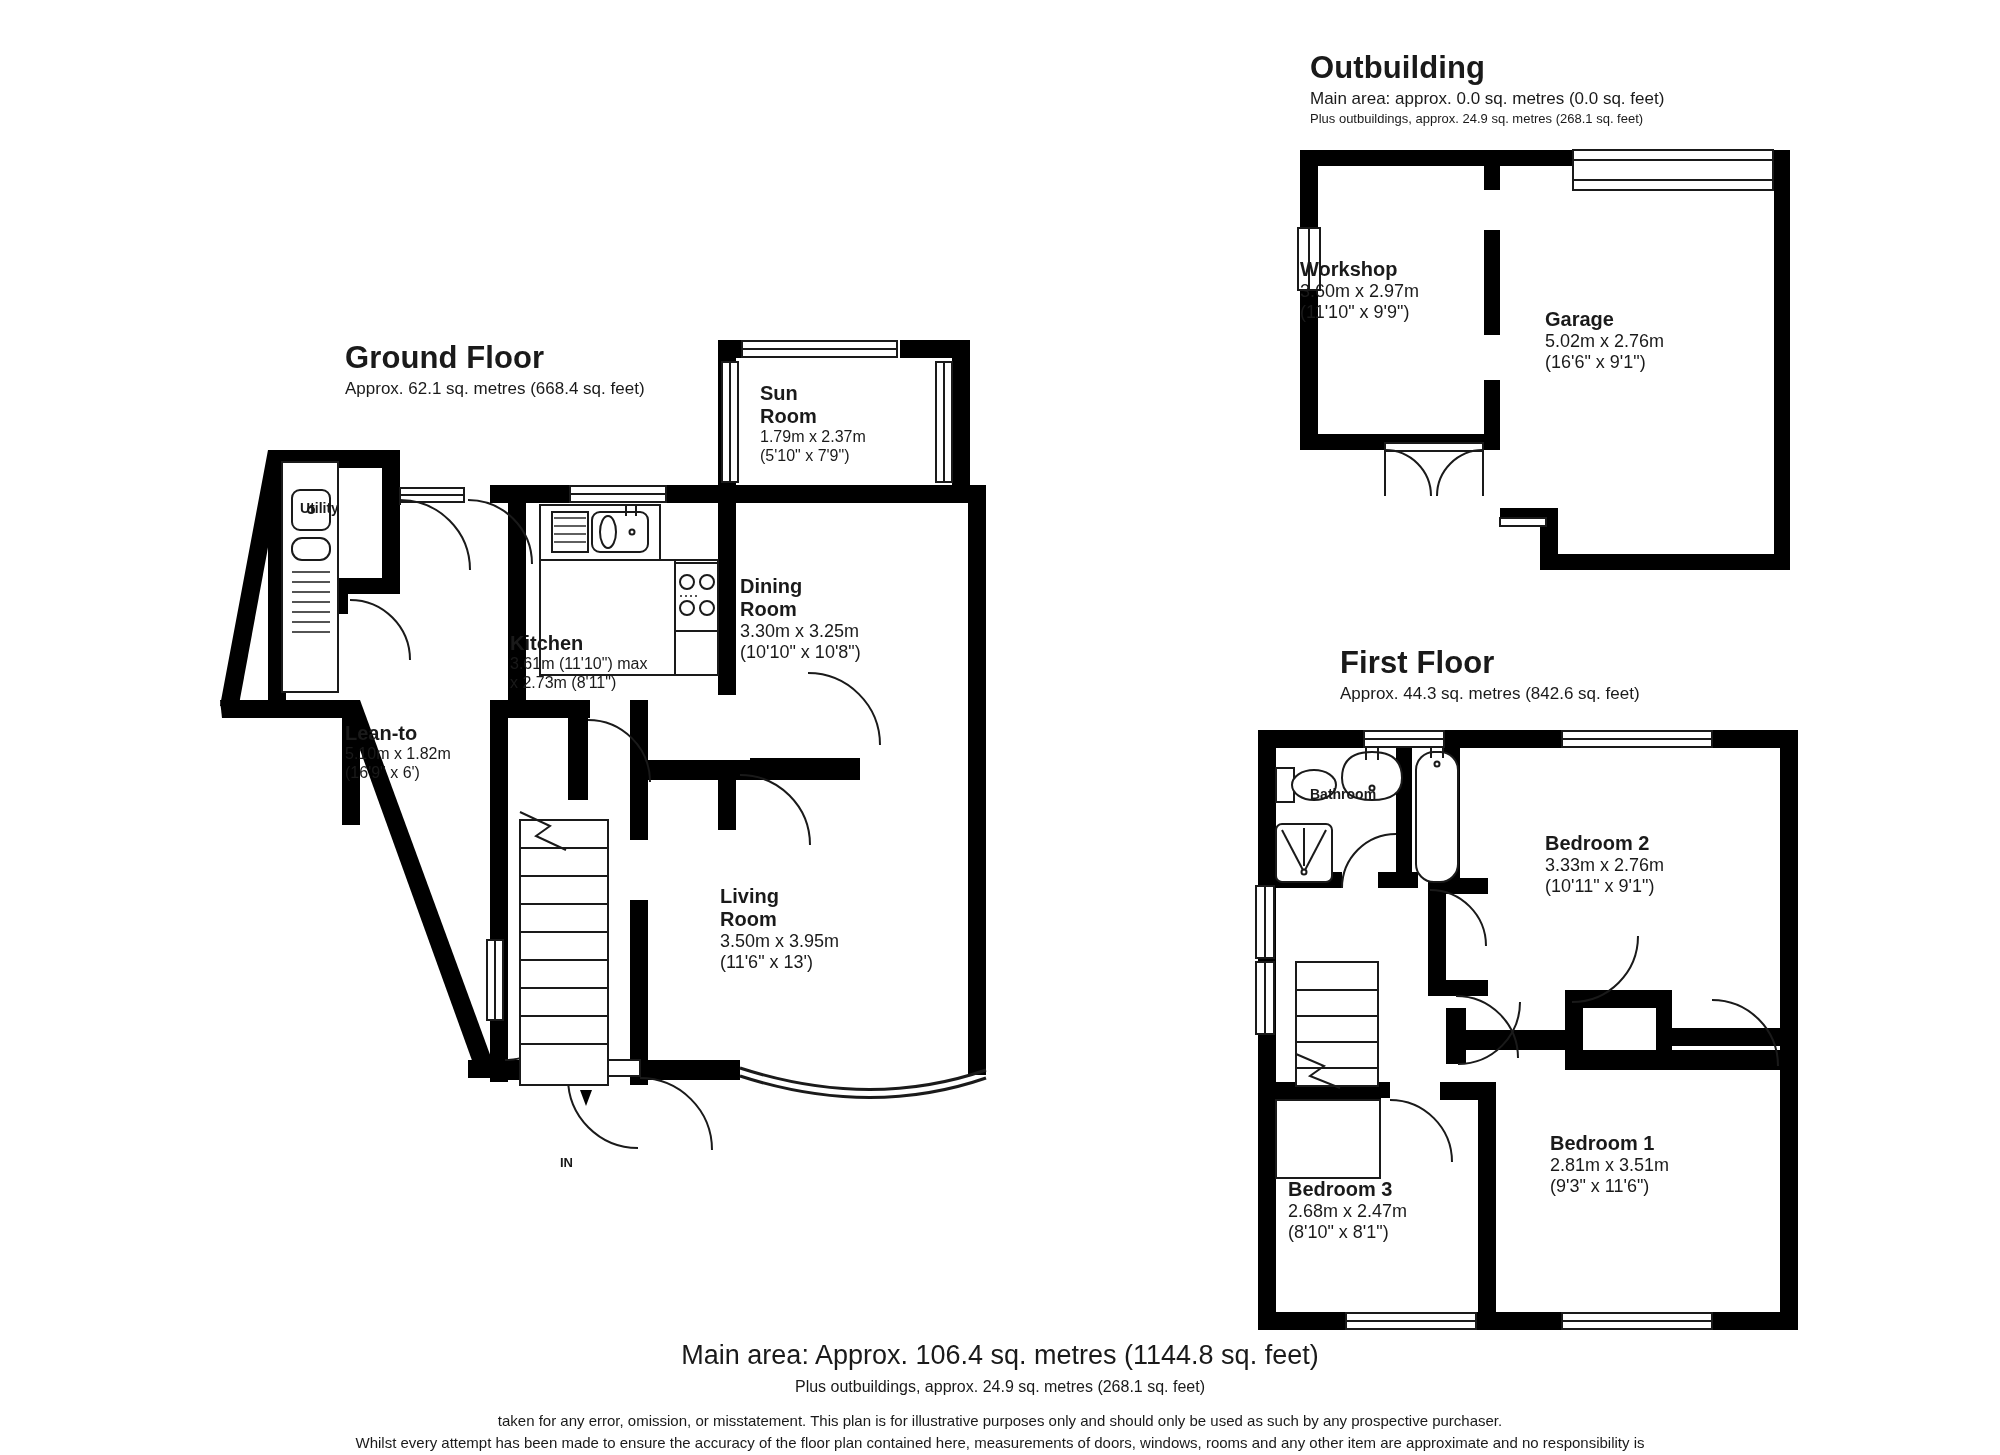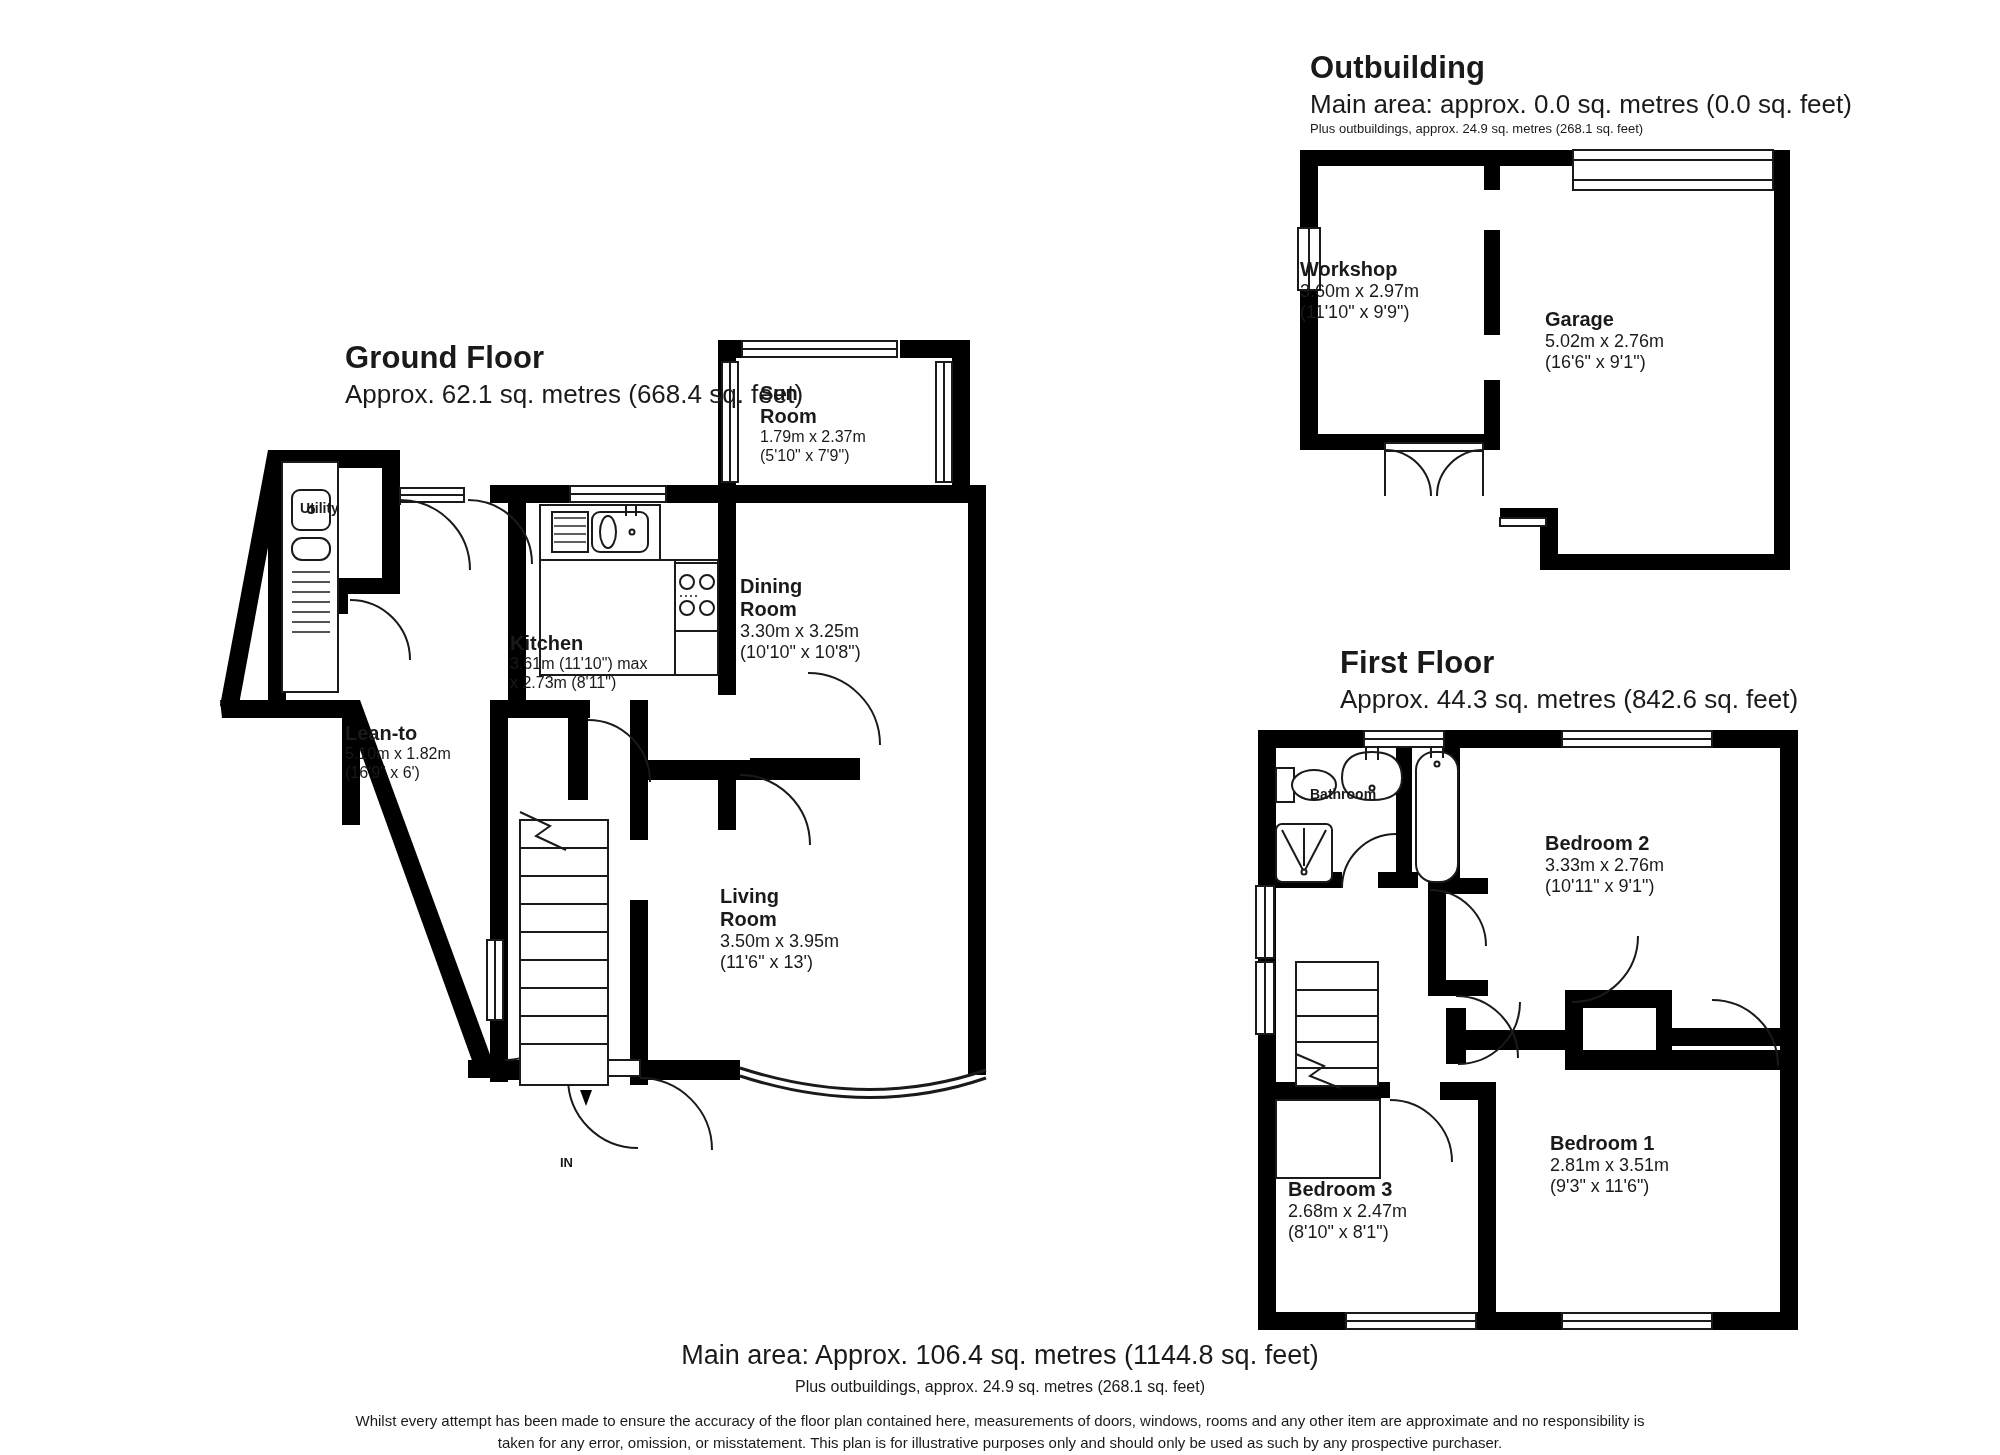--- a/index.html
+++ b/index.html
@@ -31,21 +31,21 @@
     position: absolute;
     line-height: 1.16;
     white-space: nowrap;
   }
   .floor-title {
     font-size: 31px;
     font-weight: bold;
     letter-spacing: 0.1px;
   }
   .floor-sub {
-    font-size: 26px;
+    font-size: 17px;
     font-weight: normal;
     margin-top: 3px;
   }
   .floor-sub2 {
     font-size: 13px;
     font-weight: normal;
     margin-top: 2px;
   }
   .room-name {
     font-size: 20px;
@@ -486,18 +486,18 @@
 
   <div class="txt" style="left:1288px; top:1178px; width:240px;">
     <div class="room-name">Bedroom 3</div>
     <div class="room-dim">2.68m x 2.47m</div>
     <div class="room-dim">(8'10" x 8'1")</div>
   </div>
 
   <div class="footer-main" style="top:1340px;">Main area: Approx. 106.4 sq. metres (1144.8 sq. feet)</div>
   <div class="footer-sub" style="top:1378px;">Plus outbuildings, approx. 24.9 sq. metres (268.1 sq. feet)</div>
   <div class="disclaimer" style="top:1410px;">
+    <div>taken for any error, omission, or misstatement. This plan is for illustrative purposes only and should only be used as such by any prospective purchaser.</div>
     <div>Whilst every attempt has been made to ensure the accuracy of the floor plan contained here, measurements of doors, windows, rooms and any other item are approximate and no responsibility is</div>
-    <div>taken for any error, omission, or misstatement. This plan is for illustrative purposes only and should only be used as such by any prospective purchaser.</div>
     <div>Plan produced using PlanUp.</div>
   </div>
 
 </div>
 
 </body></html>

